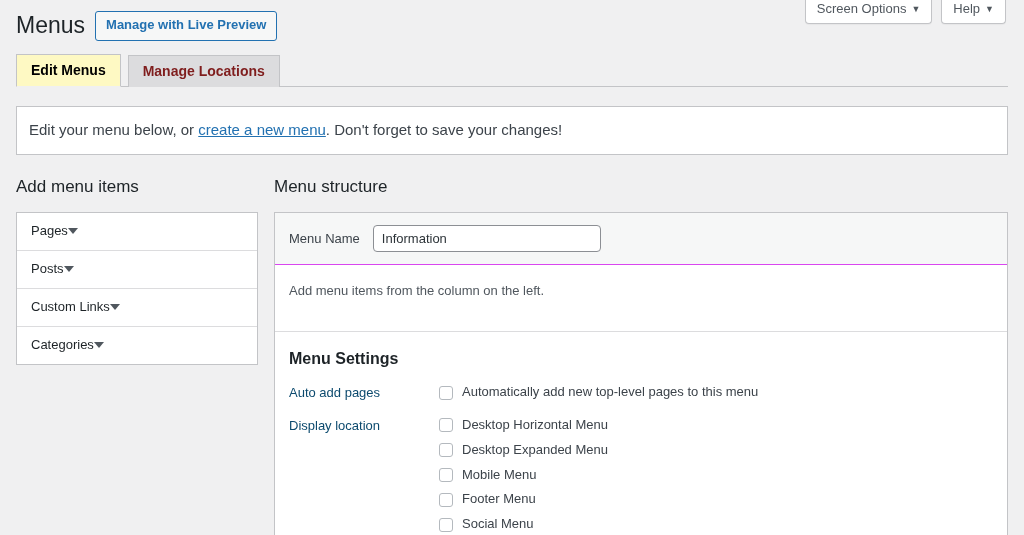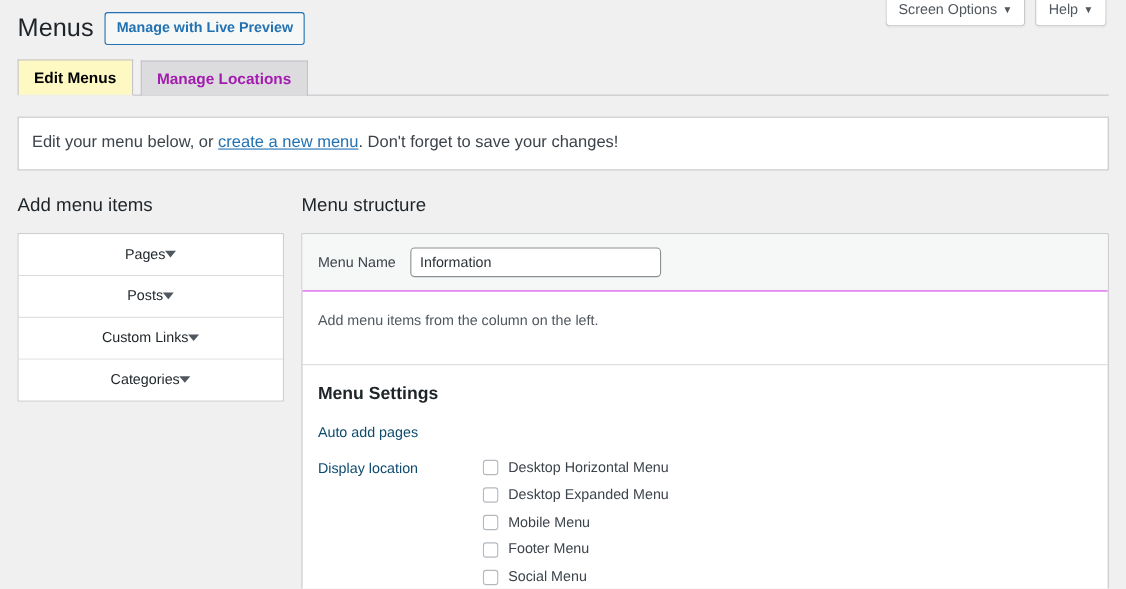--- a/index.html
+++ b/index.html
@@ -83,21 +83,21 @@
     height: 35px;
   }
   .nav-tab {
     display: block;
     margin-left: 0.5em;
     padding: 6px 14px 7px 14px;
     font-size: 14px;
     line-height: 1.3;
     font-weight: 600;
     background: #dcdcde;
-    color: #a21caf;
+    color: #7f1d1d;
     text-decoration: none;
     border: 1px solid #c3c4c7;
     border-bottom: none;
     cursor: pointer;
     font-family: "Liberation Sans", sans-serif;
     position: relative;
     top: 1px;
   }
   .nav-tab:first-child { margin-left: 0; }
   .nav-tab-active {
@@ -144,21 +144,21 @@
     background: #fff;
   }
   .accordion-item {
     border-bottom: 1px solid #dcdcde;
     background: #fff;
   }
   .accordion-item:last-child { border-bottom: none; }
   .accordion-head {
     display: flex;
     align-items: center;
-    justify-content: center;
+    justify-content: flex-start;
     padding: 10px 12px 11px 14px;
     cursor: pointer;
     height: 37px;
   }
   .accordion-title {
     font-size: 13px;
     font-weight: 400;
     color: #1d2327;
     line-height: 1.4;
   }
@@ -326,20 +326,26 @@
         <input class="menu-name-input" type="text" value="Information" style="">
       </div>
 
       <div class="menu-empty-msg">Add menu items from the column on the left.</div>
 
       <div class="menu-settings">
         <h3 class="settings-heading">Menu Settings</h3>
 
         <div class="setting-row">
           <div class="setting-label">Auto add pages</div>
+          <div class="setting-fields">
+            <div class="cb-line">
+              <span class="cb"></span>
+              <span class="cb-label">Automatically add new top-level pages to this menu</span>
+            </div>
+          </div>
         </div>
 
         <div class="setting-row">
           <div class="setting-label">Display location</div>
           <div class="setting-fields">
             <div class="cb-line">
               <span class="cb"></span>
               <span class="cb-label">Desktop Horizontal Menu</span>
             </div>
             <div class="cb-line">

